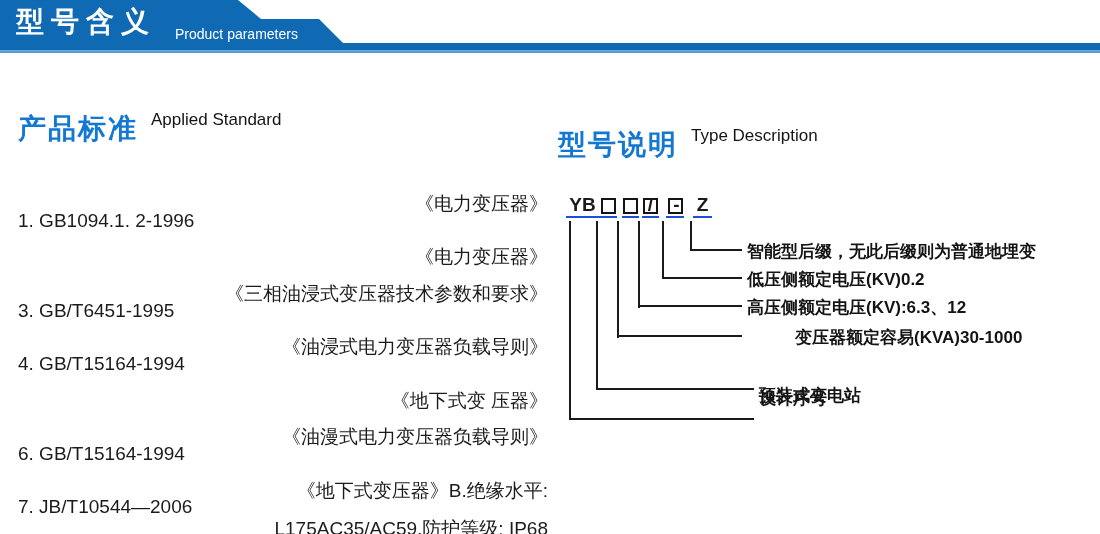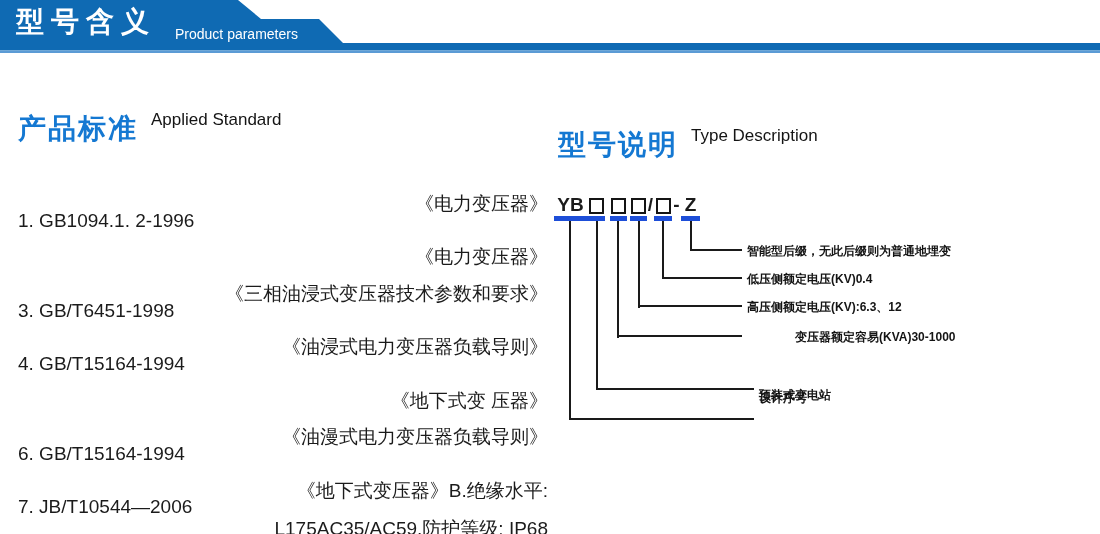--- a/index.html
+++ b/index.html
@@ -22,27 +22,27 @@
   .sec-head .en{color:#141414;font-size:17px;font-weight:normal;}
   .head-left{left:18px;top:110px;}
   .head-right{left:558px;top:110px;margin-top:16px;}
   
   .std-list{position:absolute;left:18px;top:186px;width:530px;font-size:19px;}
   .std-row{display:flex;align-items:flex-start;min-height:36.4px;line-height:36.4px;}
   .std-code{flex:none;width:200px;white-space:nowrap;margin-top:17px;}
   .std-title{flex:1;white-space:nowrap;text-align:right;}
   .std-row.two-line .std-title{line-height:38px;}
   
-  .seg{position:absolute;top:195px;height:21px;border-bottom:5px solid #1d4ed8;
-       text-align:center;font-size:19px;font-weight:bold;line-height:20px;white-space:nowrap;}
+  .seg{position:absolute;top:195px;height:21px;border-bottom:2px solid #1d4ed8;
+       text-align:center;font-size:19px;font-weight:bold;line-height:20px;white-space:nowrap;margin-left:12px;}
   .seg .sq{display:block;width:11px;height:12px;border:2px solid #141414;margin:3px auto 0;background:#fff;}
   .sep{position:absolute;top:195px;height:21px;text-align:center;font-size:19px;font-weight:bold;line-height:20px;}
   .vline{position:absolute;width:2px;background:#1a1a1a;}
   .hline{position:absolute;height:2px;background:#1a1a1a;}
-  .callout{position:absolute;font-size:12px;font-weight:bold;line-height:19px;white-space:nowrap;color:#141414;}
+  .callout{position:absolute;font-size:17px;font-weight:bold;line-height:19px;white-space:nowrap;color:#141414;}
 </style>
 </head>
 <body>
 
 <div class="page">
 
   <svg class="header-svg" width="1100" height="56" viewBox="0 0 1100 56">
     <polygon points="0,0 238,0 261,19 319,19 343,43 1100,43 1100,50.5 0,50.5" fill="#0f6ab3"></polygon>
     <rect x="0" y="50.5" width="1100" height="2.5" fill="#5b9bd5"></rect>
   </svg>
@@ -56,21 +56,21 @@
 
   <div class="std-list">
     <div class="std-row">
       <span class="std-code">1. GB1094.1. 2-1996</span>
       <span class="std-title">《电力变压器》</span>
     </div>
     <div class="std-row">
       <span class="std-title">《电力变压器》</span>
     </div>
     <div class="std-row">
-      <span class="std-code">3. GB/T6451-1998</span>
+      <span class="std-code">3. GB/T6451-1995</span>
       <span class="std-title">《三相油浸式变压器技术参数和要求》</span>
     </div>
     <div class="std-row">
       <span class="std-code">4. GB/T15164-1994</span>
       <span class="std-title">《油浸式电力变压器负载导则》</span>
     </div>
     <div class="std-row">
       <span class="std-title">《地下式变 压器》</span>
     </div>
     <div class="std-row">
@@ -113,19 +113,19 @@
   <div class="vline" style="left:569px;top:221px;height:199px;"></div>
 
   <div class="hline" style="left:690px;top:249px;width:52px;"></div>
   <div class="hline" style="left:662px;top:277px;width:80px;"></div>
   <div class="hline" style="left:638px;top:305px;width:104px;"></div>
   <div class="hline" style="left:617px;top:335px;width:125px;"></div>
   <div class="hline" style="left:596px;top:388px;width:158px;"></div>
   <div class="hline" style="left:569px;top:418px;width:185px;"></div>
 
   <div class="callout" style="left:747px;top:242px;">智能型后缀，无此后缀则为普通地埋变</div>
-  <div class="callout" style="left:747px;top:270px;">低压侧额定电压(KV)0.4</div>
+  <div class="callout" style="left:747px;top:270px;">低压侧额定电压(KV)0.2</div>
   <div class="callout" style="left:747px;top:298px;">高压侧额定电压(KV):6.3、12</div>
   <div class="callout" style="left:747px;top:328px;margin-left:48px;">变压器额定容易(KVA)30-1000</div>
   <div class="callout" style="left:759px;top:382px;margin-top:7px;">设计序号</div>
   <div class="callout" style="left:759px;top:386px;">预装式变电站</div>
 
 </div>
 
 </body></html>

